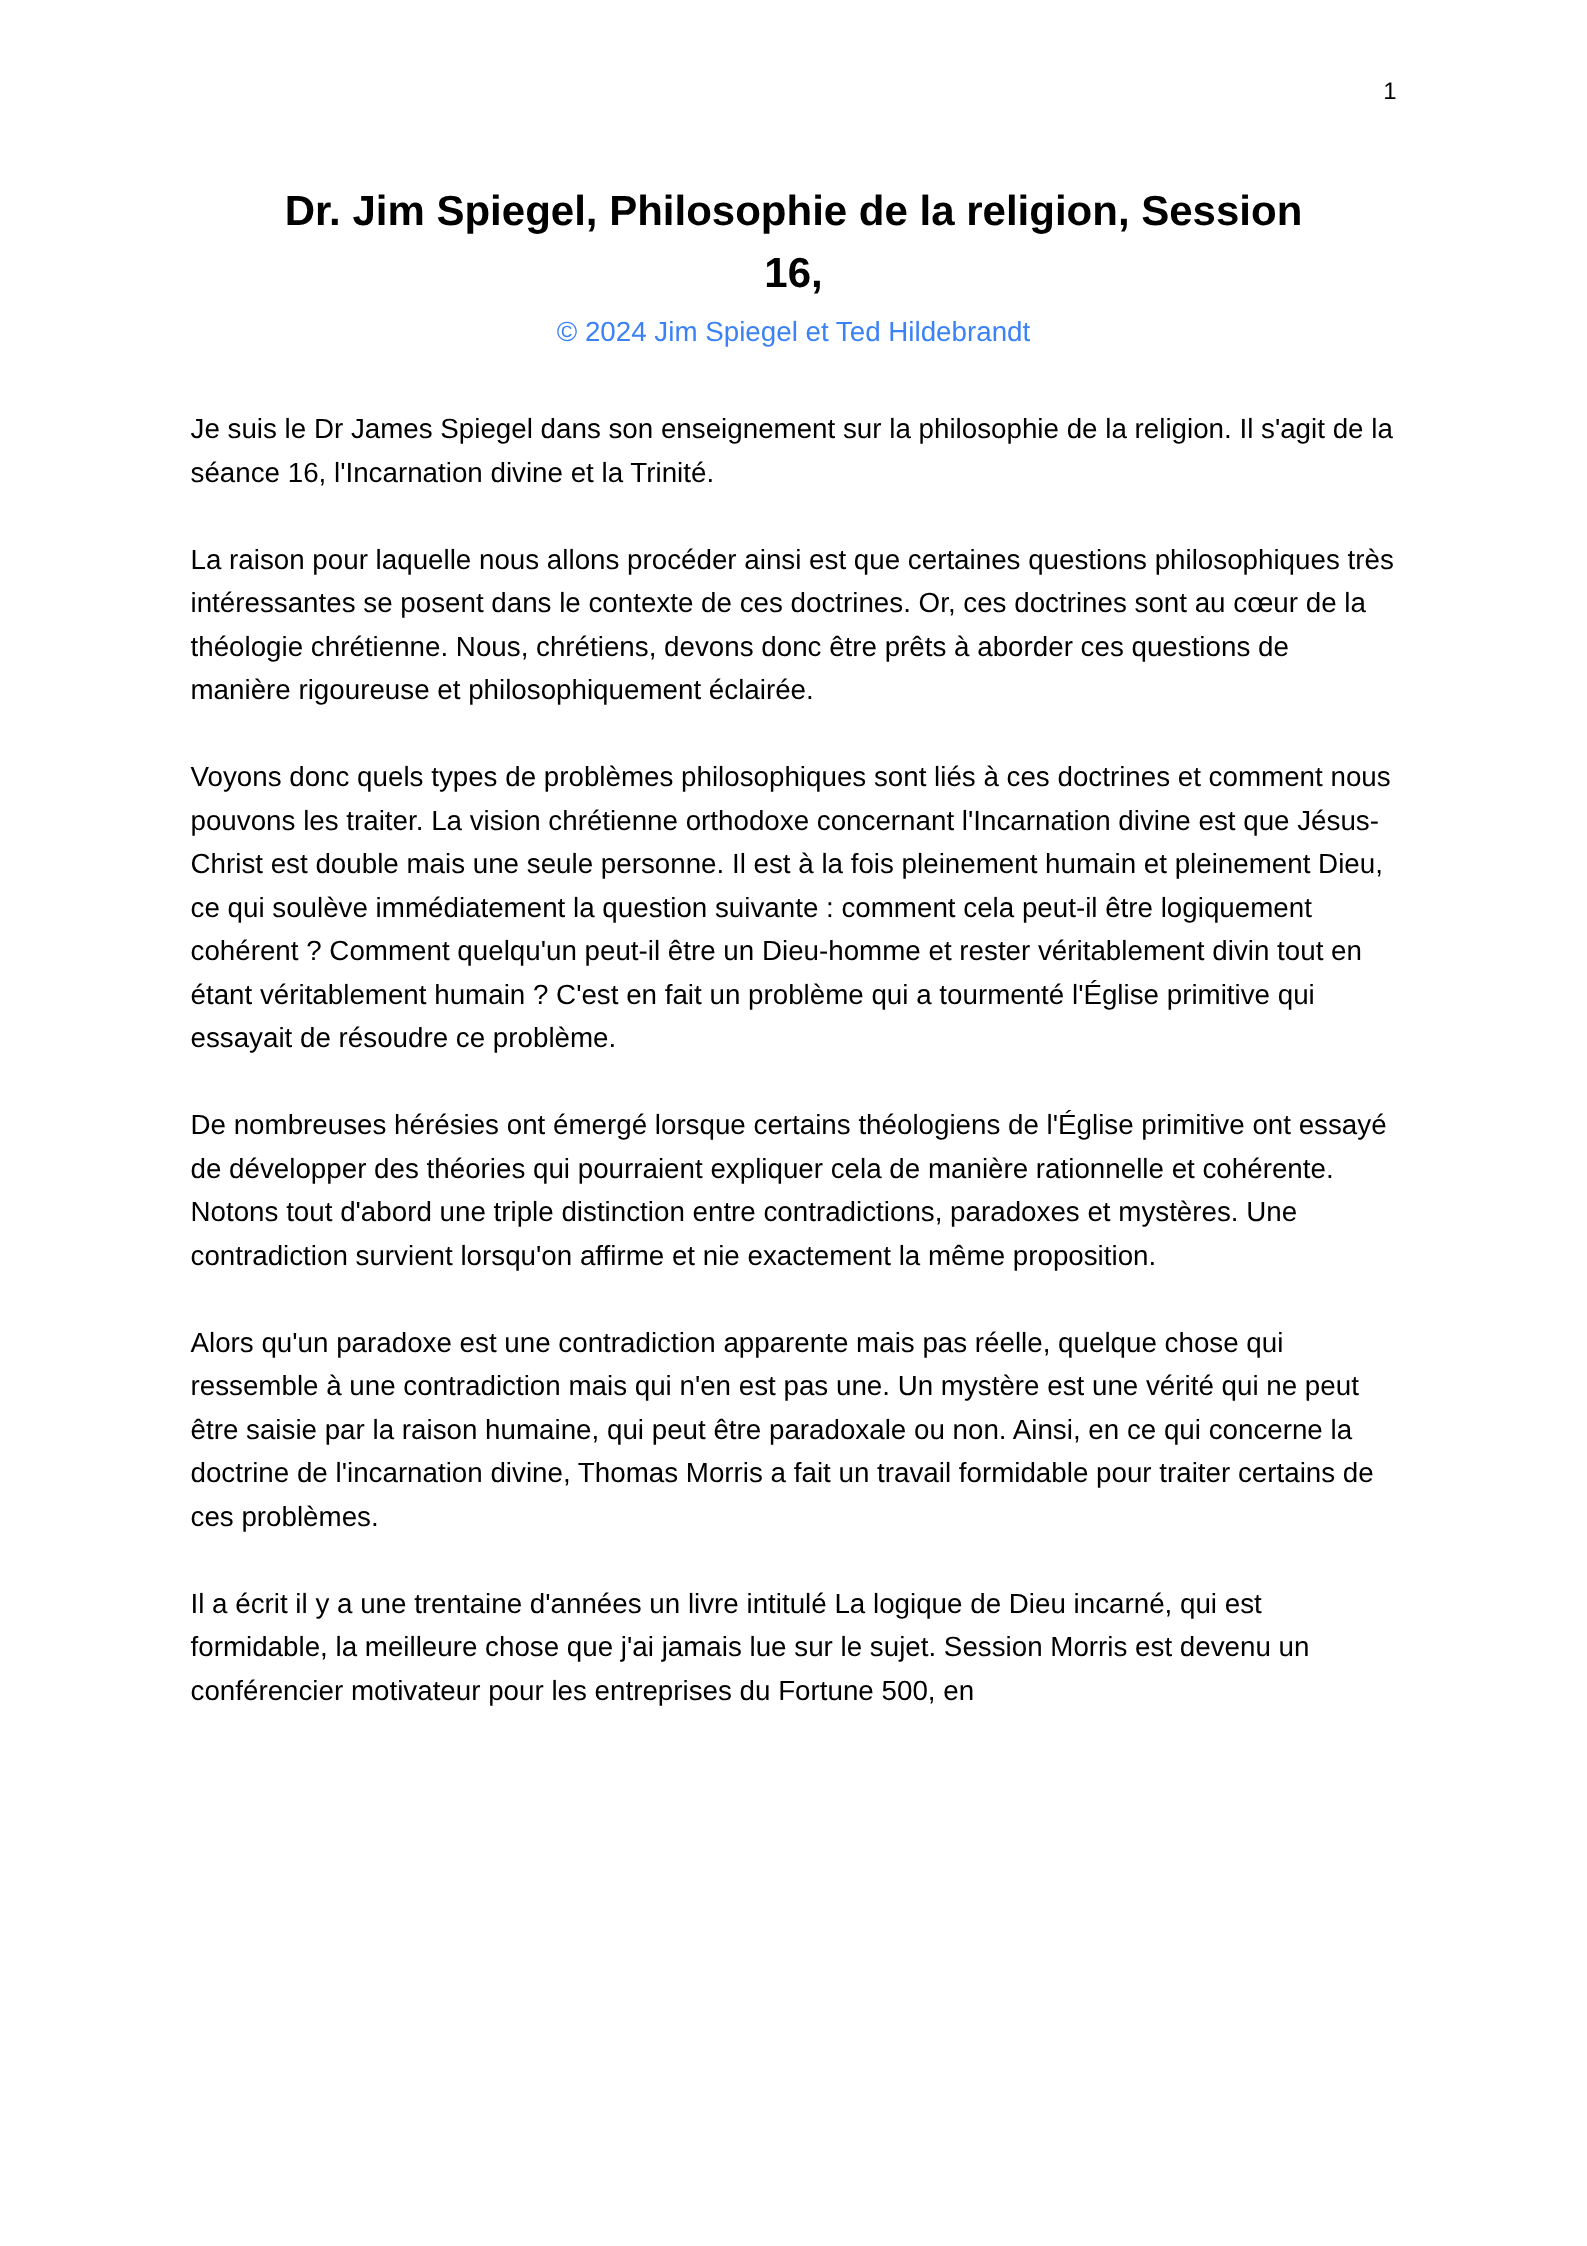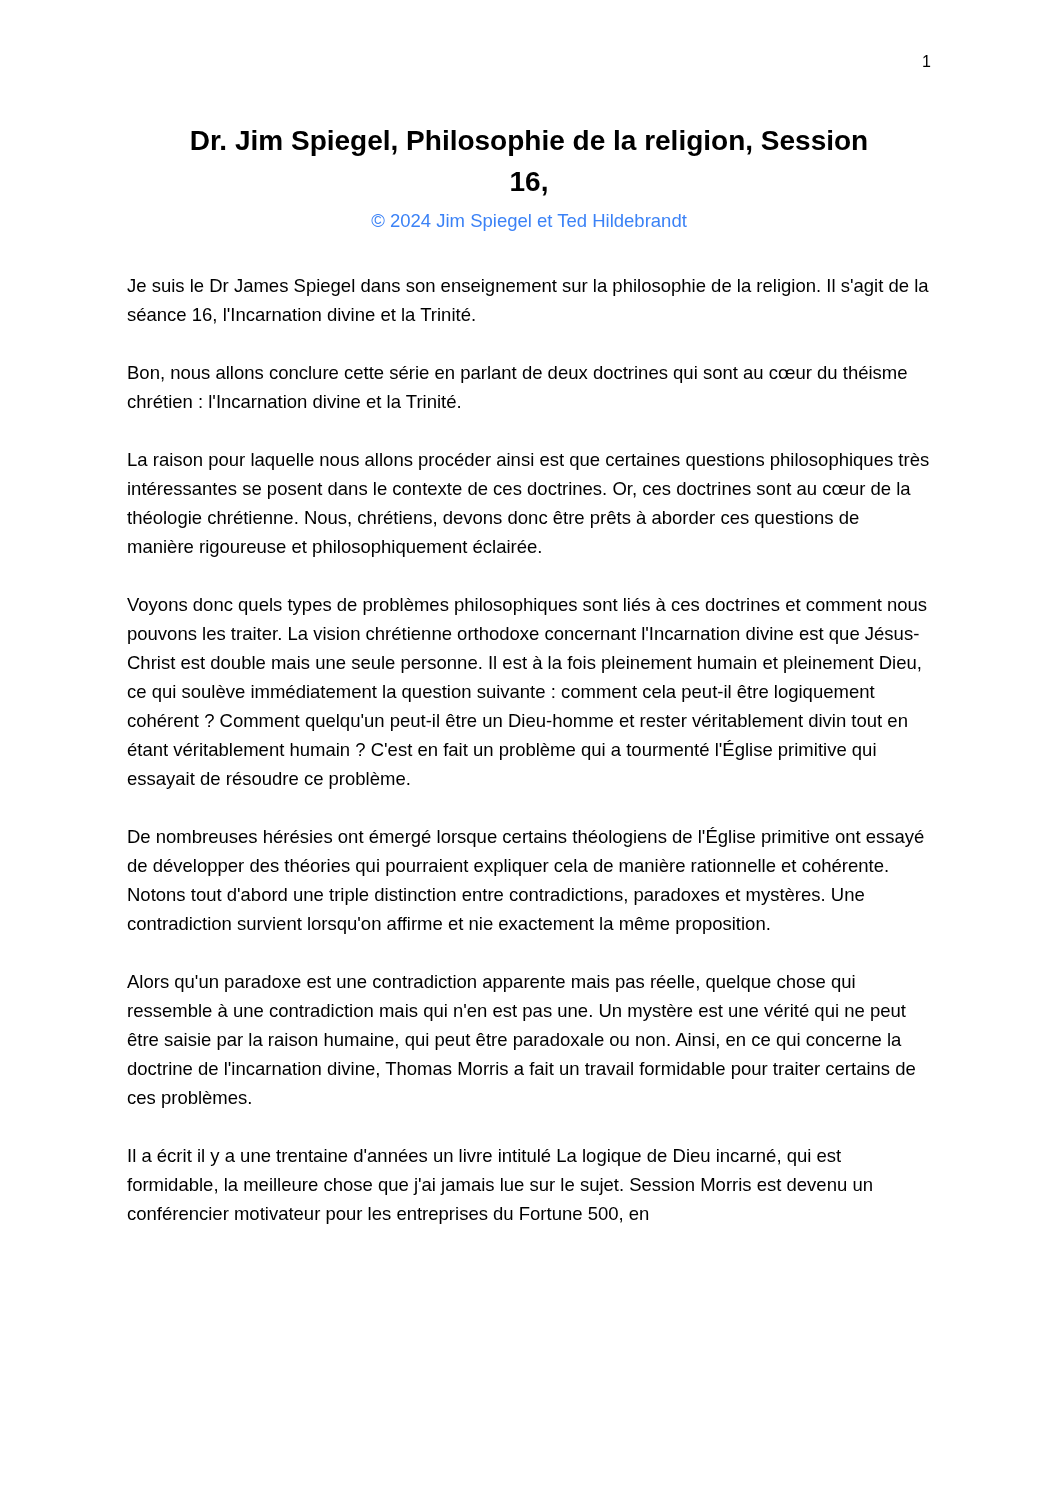--- a/index.html
+++ b/index.html
@@ -59,21 +59,20 @@
   <div class="page-number">1</div>
 
   <div class="title-block">
     <div>Dr. Jim Spiegel, Philosophie de la religion, Session</div>
     <div>16,</div>
     <div class="copyright-line">© 2024 Jim Spiegel et Ted Hildebrandt</div>
   </div>
 
   <div class="body-text">
     <p>Je suis le Dr James Spiegel dans son enseignement sur la philosophie de la religion. Il s'agit de la séance 16, l'Incarnation divine et la Trinité.</p>
-    <p>Bon, nous allons conclure cette série en parlant de deux doctrines qui sont au cœur du théisme chrétien : l'Incarnation divine et la Trinité.</p>
     <p>La raison pour laquelle nous allons procéder ainsi est que certaines questions philosophiques très intéressantes se posent dans le contexte de ces doctrines. Or, ces doctrines sont au cœur de la théologie chrétienne. Nous, chrétiens, devons donc être prêts à aborder ces questions de manière rigoureuse et philosophiquement éclairée.</p>
     <p>Voyons donc quels types de problèmes philosophiques sont liés à ces doctrines et comment nous pouvons les traiter. La vision chrétienne orthodoxe concernant l'Incarnation divine est que Jésus-Christ est double mais une seule personne. Il est à la fois pleinement humain et pleinement Dieu, ce qui soulève immédiatement la question suivante : comment cela peut-il être logiquement cohérent ? Comment quelqu'un peut-il être un Dieu-homme et rester véritablement divin tout en étant véritablement humain ? C'est en fait un problème qui a tourmenté l'Église primitive qui essayait de résoudre ce problème.</p>
     <p>De nombreuses hérésies ont émergé lorsque certains théologiens de l'Église primitive ont essayé de développer des théories qui pourraient expliquer cela de manière rationnelle et cohérente. Notons tout d'abord une triple distinction entre contradictions, paradoxes et mystères. Une contradiction survient lorsqu'on affirme et nie exactement la même proposition.</p>
     <p>Alors qu'un paradoxe est une contradiction apparente mais pas réelle, quelque chose qui ressemble à une contradiction mais qui n'en est pas une. Un mystère est une vérité qui ne peut être saisie par la raison humaine, qui peut être paradoxale ou non. Ainsi, en ce qui concerne la doctrine de l'incarnation divine, Thomas Morris a fait un travail formidable pour traiter certains de ces problèmes.</p>
     <p>Il a écrit il y a une trentaine d'années un livre intitulé La logique de Dieu incarné, qui est formidable, la meilleure chose que j'ai jamais lue sur le sujet. Session Morris est devenu un conférencier motivateur pour les entreprises du Fortune 500, en</p>
   </div>
 
 </div>
 
 </body></html>

